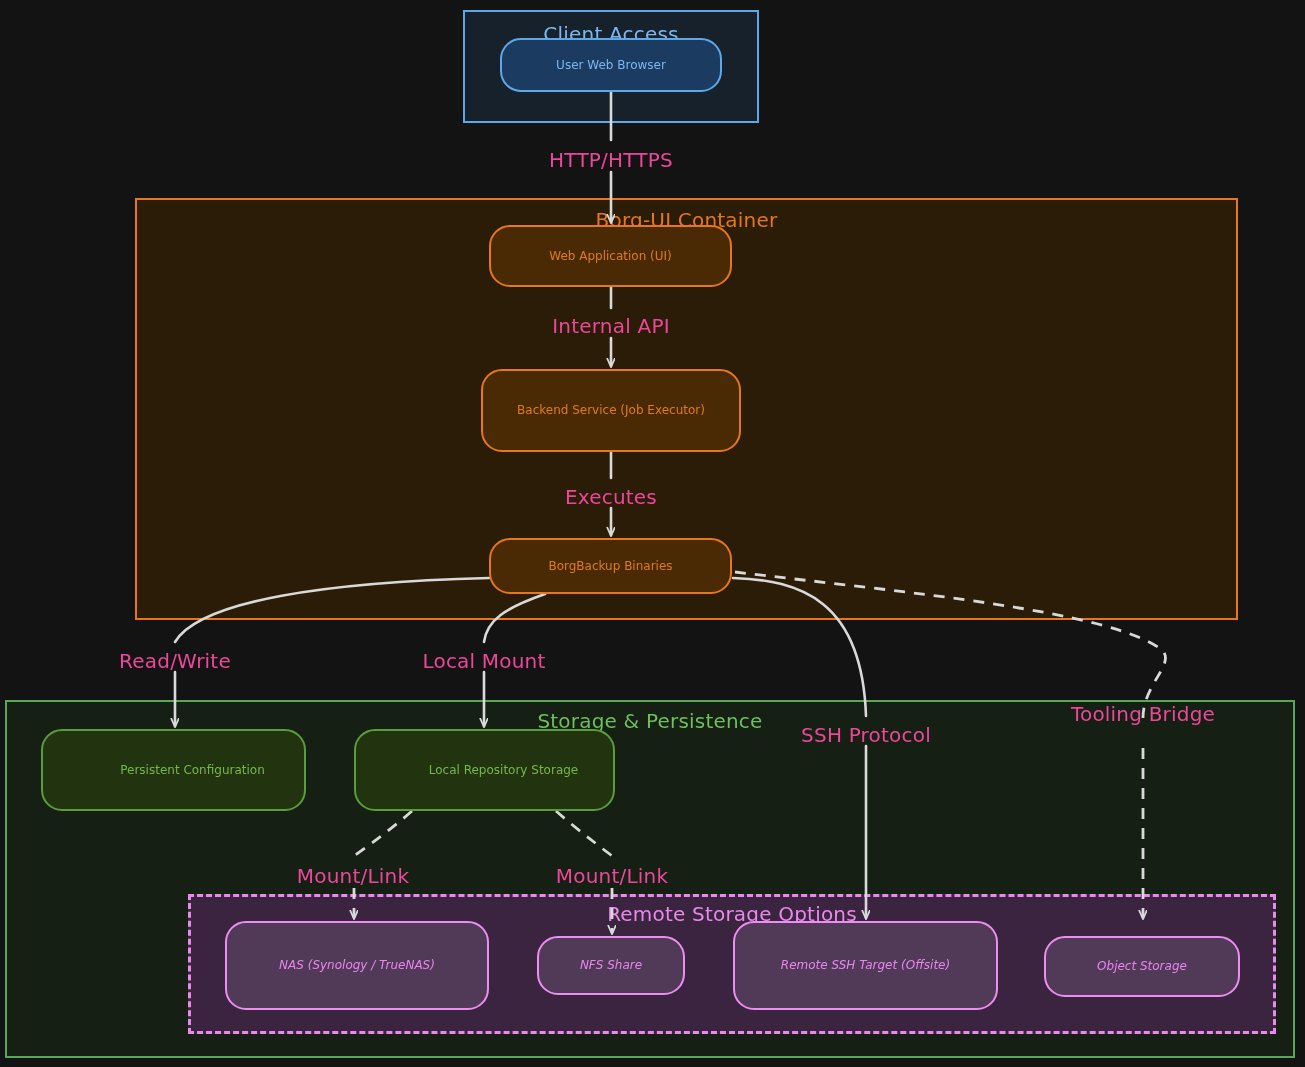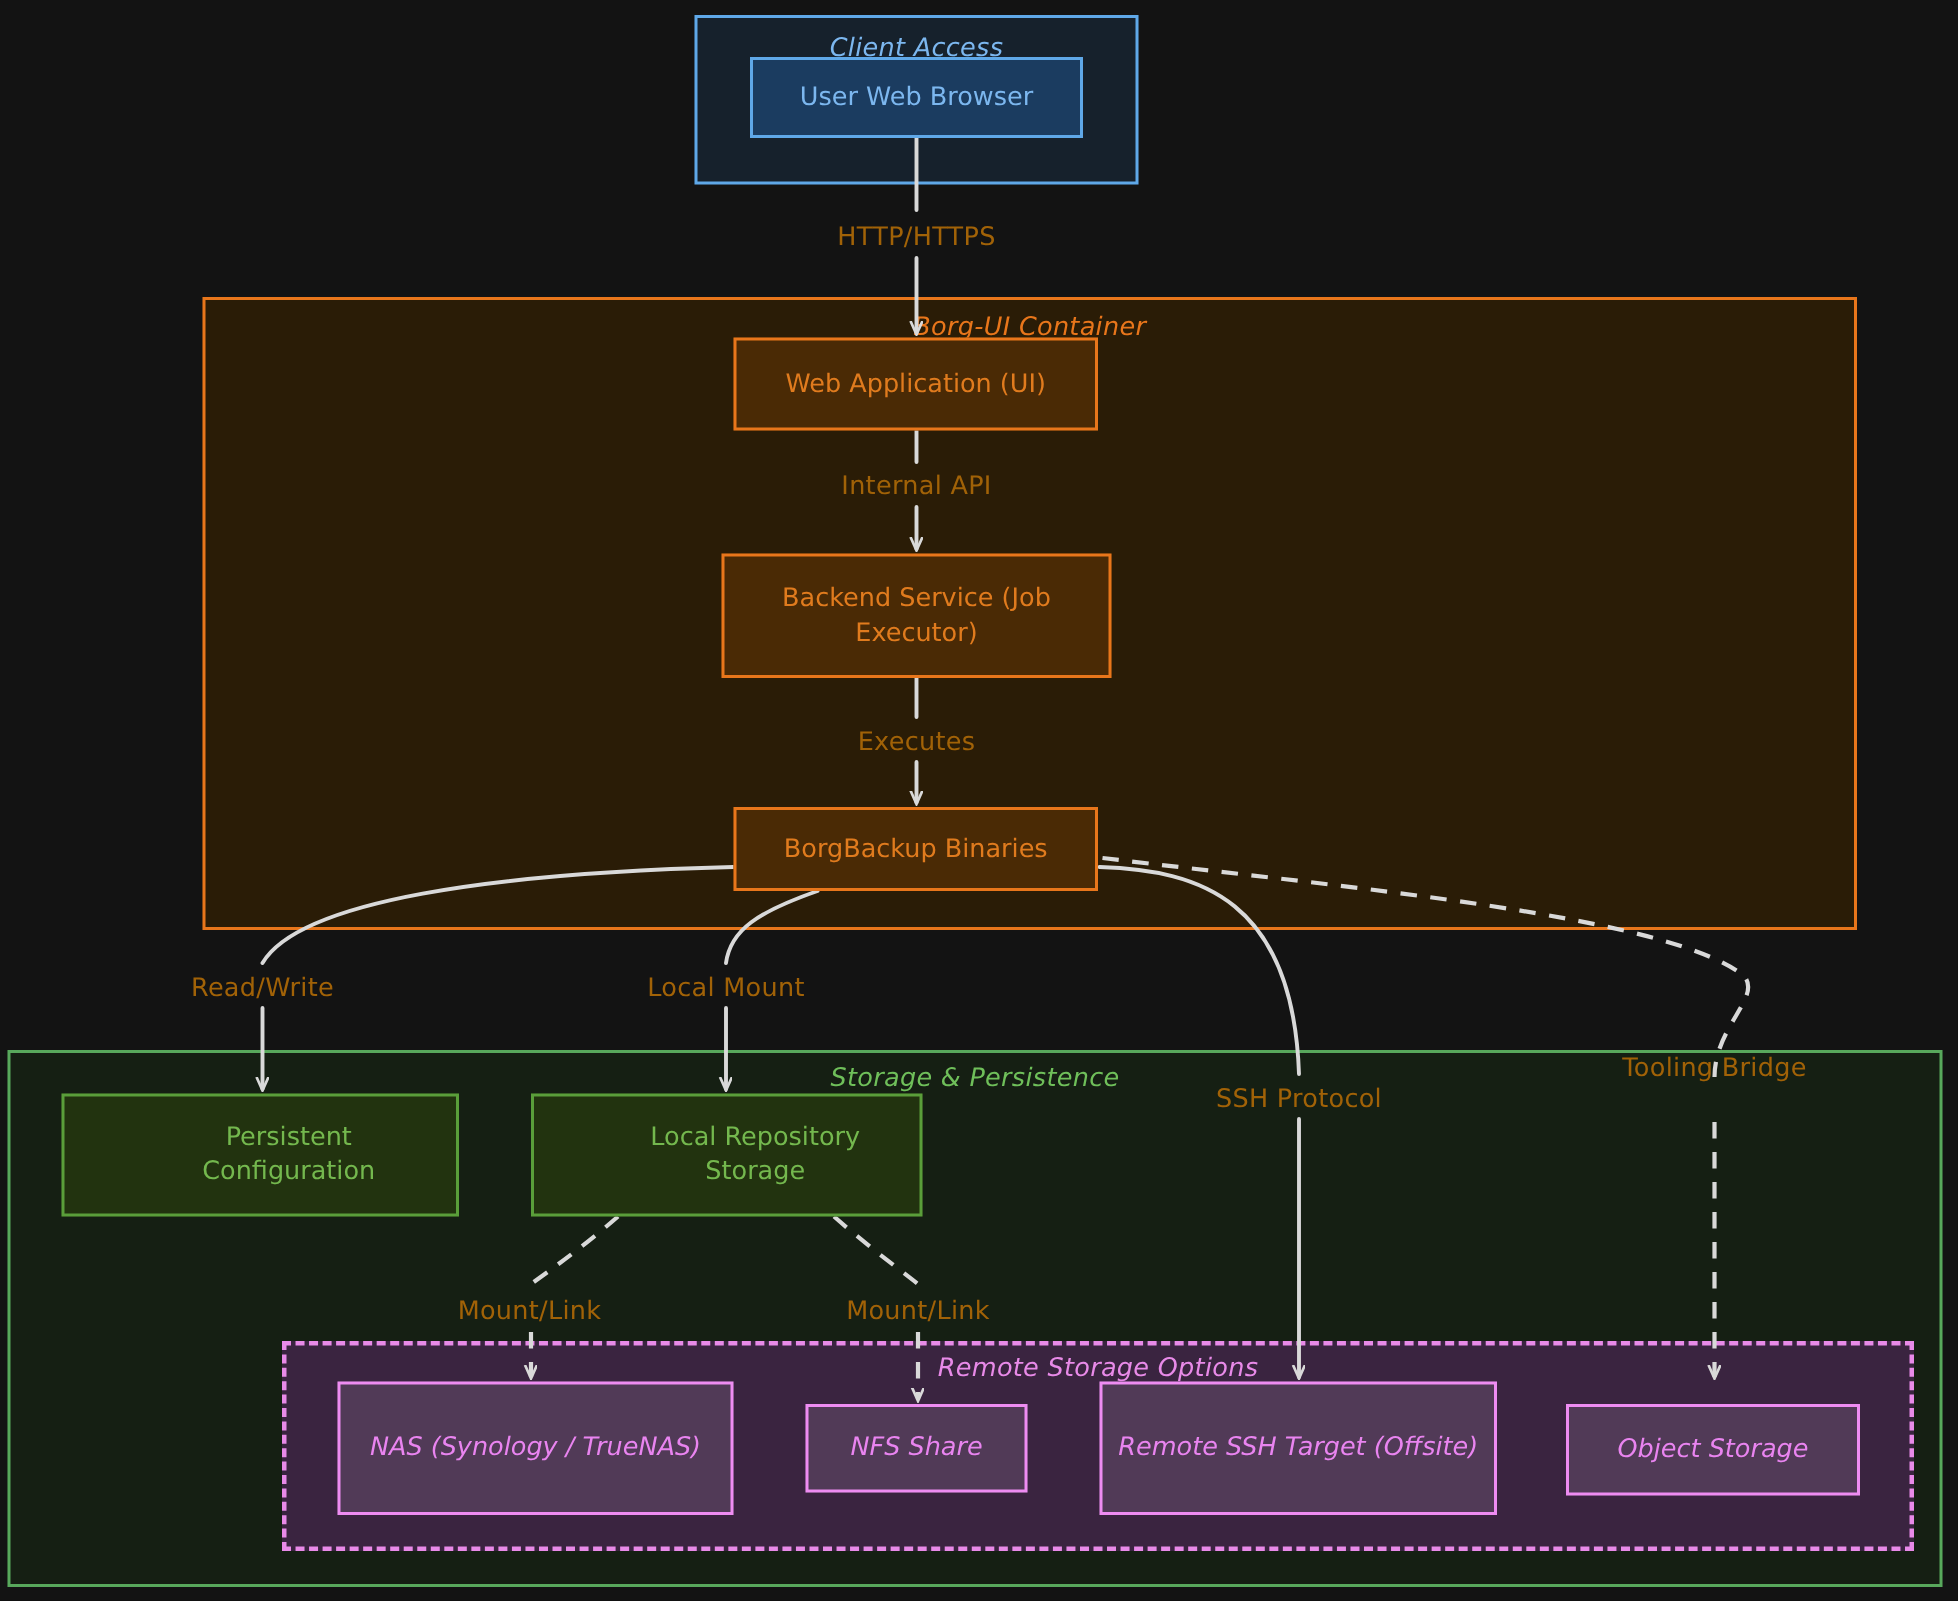--- a/index.html
+++ b/index.html
@@ -43,41 +43,41 @@
   .sg-remote{
     left:188px; top:894px; width:1088px; height:140px;
     background:#3a2440;
     border:3px dashed #e88ae8;
   }
   .sg-title{
     position:absolute;
     top:8px;
     left:0;right:0;
     text-align:center;
-    font-size:17px;
+    font-size:20px;
     letter-spacing:.2px;
     white-space:nowrap;
-    font-style:italic;
   }
   .sg-client .sg-title{ color:#7cb7ef; top:10px;}
   .sg-borg .sg-title{ color:#e8761b; top:8px;}
   .sg-storage .sg-title{ color:#6fbf5a; top:7px;}
   .sg-remote .sg-title{ color:#e88ae8; top:5px;}
 
   
   .node{
     position:absolute;
     box-sizing:border-box;
     display:flex;
     align-items:center;
     justify-content:center;
     text-align:center;
-    font-size:17px;
+    font-size:12px;
     line-height:1.35;
     padding:4px 10px;
+    border-radius:21px;
   }
   .node.blue{
     background:#1b3c60;
     border:2px solid #5fa8e8;
     color:#7cb7ef;
   }
   .node.orange{
     background:#4a2a05;
     border:2px solid #e8761b;
     color:#e07b1e;
@@ -103,22 +103,22 @@
   #n-persist   {left:41px;  top:729px; width:265px; height:82px;}
   #n-localrepo {left:354px; top:729px; width:261px; height:82px;}
   #n-nas       {left:225px; top:921px; width:264px; height:89px;}
   #n-nfs       {left:537px; top:936px; width:148px; height:59px;}
   #n-ssh       {left:733px; top:921px; width:265px; height:89px;}
   #n-object    {left:1044px;top:936px; width:196px; height:61px;}
 
   
   .edge-label{
     position:absolute;
-    color:#a16207;
-    font-size:17px;
+    color:#ec4899;
+    font-size:20px;
     white-space:nowrap;
     transform:translateX(-50%);
     letter-spacing:.2px;
   }
 </style>
 </head>
 <body>
 
 <div id="canvas">
 

